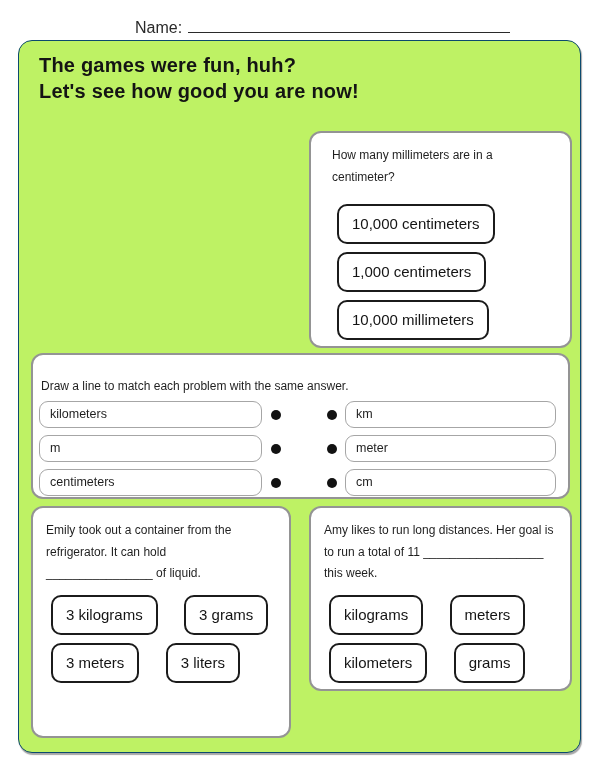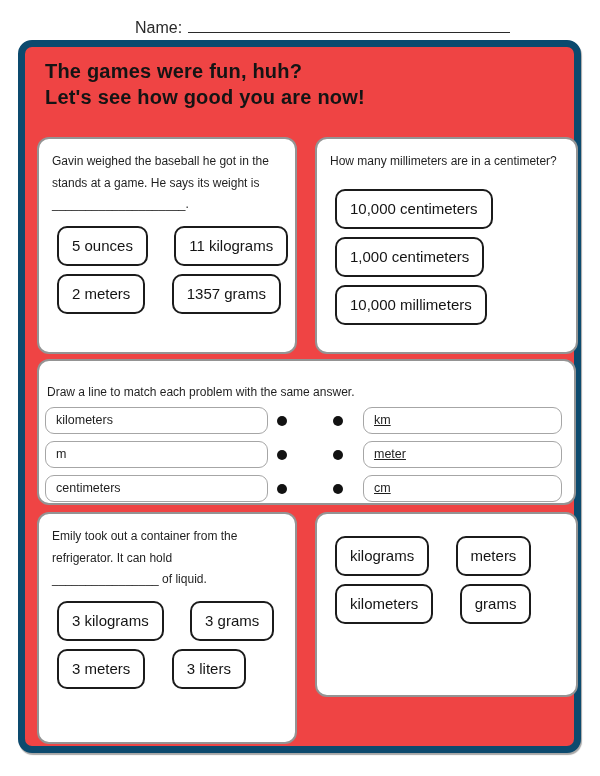--- a/index.html
+++ b/index.html
@@ -28,23 +28,23 @@
     margin-left: 6px;
     vertical-align: baseline;
   }
   .main-box {
     position: absolute;
     left: 18px;
     top: 40px;
     width: 563px;
     height: 713px;
     box-sizing: border-box;
-    border: 7px solid #0c4a6e;
+    border: 1px solid #0c4a6e;
     border-radius: 14px;
-    background: #ef4444;
+    background: #bef264;
     box-shadow: 1px 2px 1px rgba(0,0,0,0.35);
   }
   .title {
     position: absolute;
     left: 20px;
     top: 12px;
     font-size: 20px;
     font-weight: bold;
     line-height: 1.28;
     letter-spacing: 0.2px;
@@ -55,21 +55,21 @@
     box-sizing: border-box;
     border: 2px solid #949494;
     border-radius: 12px;
     background: #ffffff;
     padding: 12px 13px;
     font-size: 12px;
     line-height: 1.8;
     color: #1f1f1f;
   }
   .qbox-tl { left: 12px;  top: 90px;  width: 260px; height: 217px; }
-  .qbox-tr { left: 290px; top: 90px;  width: 263px; height: 217px; }
+  .qbox-tr { left: 290px; top: 90px;  width: 263px; height: 217px; padding-left: 21px; }
   .qbox-bl { left: 12px;  top: 465px; width: 260px; height: 232px; }
   .qbox-br { left: 290px; top: 465px; width: 263px; height: 185px; }
   .match-box {
     position: absolute;
     left: 12px; top: 312px;
     width: 539px; height: 146px;
     box-sizing: border-box;
     border: 2px solid #949494;
     border-radius: 12px;
     background: #ffffff;
@@ -91,21 +91,21 @@
     height: 27px;
     border: 1.5px solid #a6a6a6;
     border-radius: 9px;
     background: #ffffff;
     font-size: 12.5px;
     padding: 5px 10px 0 10px;
     overflow: hidden;
     white-space: nowrap;
   }
   .match-left  { width: 223px; }
-  .match-right { flex: 1; margin-left: 20px; margin-right: 6px; text-decoration: underline; }
+  .match-right { flex: 1; margin-left: 8px; margin-right: 6px; }
   .dot {
     width: 10px; height: 10px;
     border-radius: 50%;
     background: #121212;
     flex: none;
   }
   .dot-a { margin-left: 9px; }
   .dot-b { margin-left: 46px; }
   .opt-area { margin-top: 10px; margin-left: 5px; }
   .opt-area-list { margin-top: 16px; margin-left: 5px; }
@@ -132,33 +132,20 @@
     <span>Name:</span><span class="name-line"></span>
   </div>
 
   <div class="main-box">
 
     <div class="title">
       <div>The games were fun, huh?</div>
       <div>Let's see how good you are now!</div>
     </div>
 
-    <div class="qbox qbox-tl">
-      <div>Gavin weighed the baseball he got in the stands at a game. He says its weight is ____________________.</div>
-      <div class="opt-area">
-        <div class="opt-row">
-          <span class="pill">5 ounces</span>
-          <span class="pill">11 kilograms</span>
-        </div>
-        <div class="opt-row">
-          <span class="pill">2 meters</span>
-          <span class="pill">1357 grams</span>
-        </div>
-      </div>
-    </div>
 
     <div class="qbox qbox-tr">
       <div>How many millimeters are in a centimeter?</div>
       <div class="opt-area-list">
         <div class="opt-row">
           <span class="pill">10,000 centimeters</span>
         </div>
         <div class="opt-row">
           <span class="pill">1,000 centimeters</span>
         </div>
@@ -201,20 +188,21 @@
           <span class="pill">3 grams</span>
         </div>
         <div class="opt-row">
           <span class="pill">3 meters</span>
           <span class="pill">3 liters</span>
         </div>
       </div>
     </div>
 
     <div class="qbox qbox-br">
+      <div>Amy likes to run long distances. Her goal is to run a total of 11 __________________ this week.</div>
       <div class="opt-area">
         <div class="opt-row">
           <span class="pill">kilograms</span>
           <span class="pill">meters</span>
         </div>
         <div class="opt-row">
           <span class="pill">kilometers</span>
           <span class="pill">grams</span>
         </div>
       </div>

